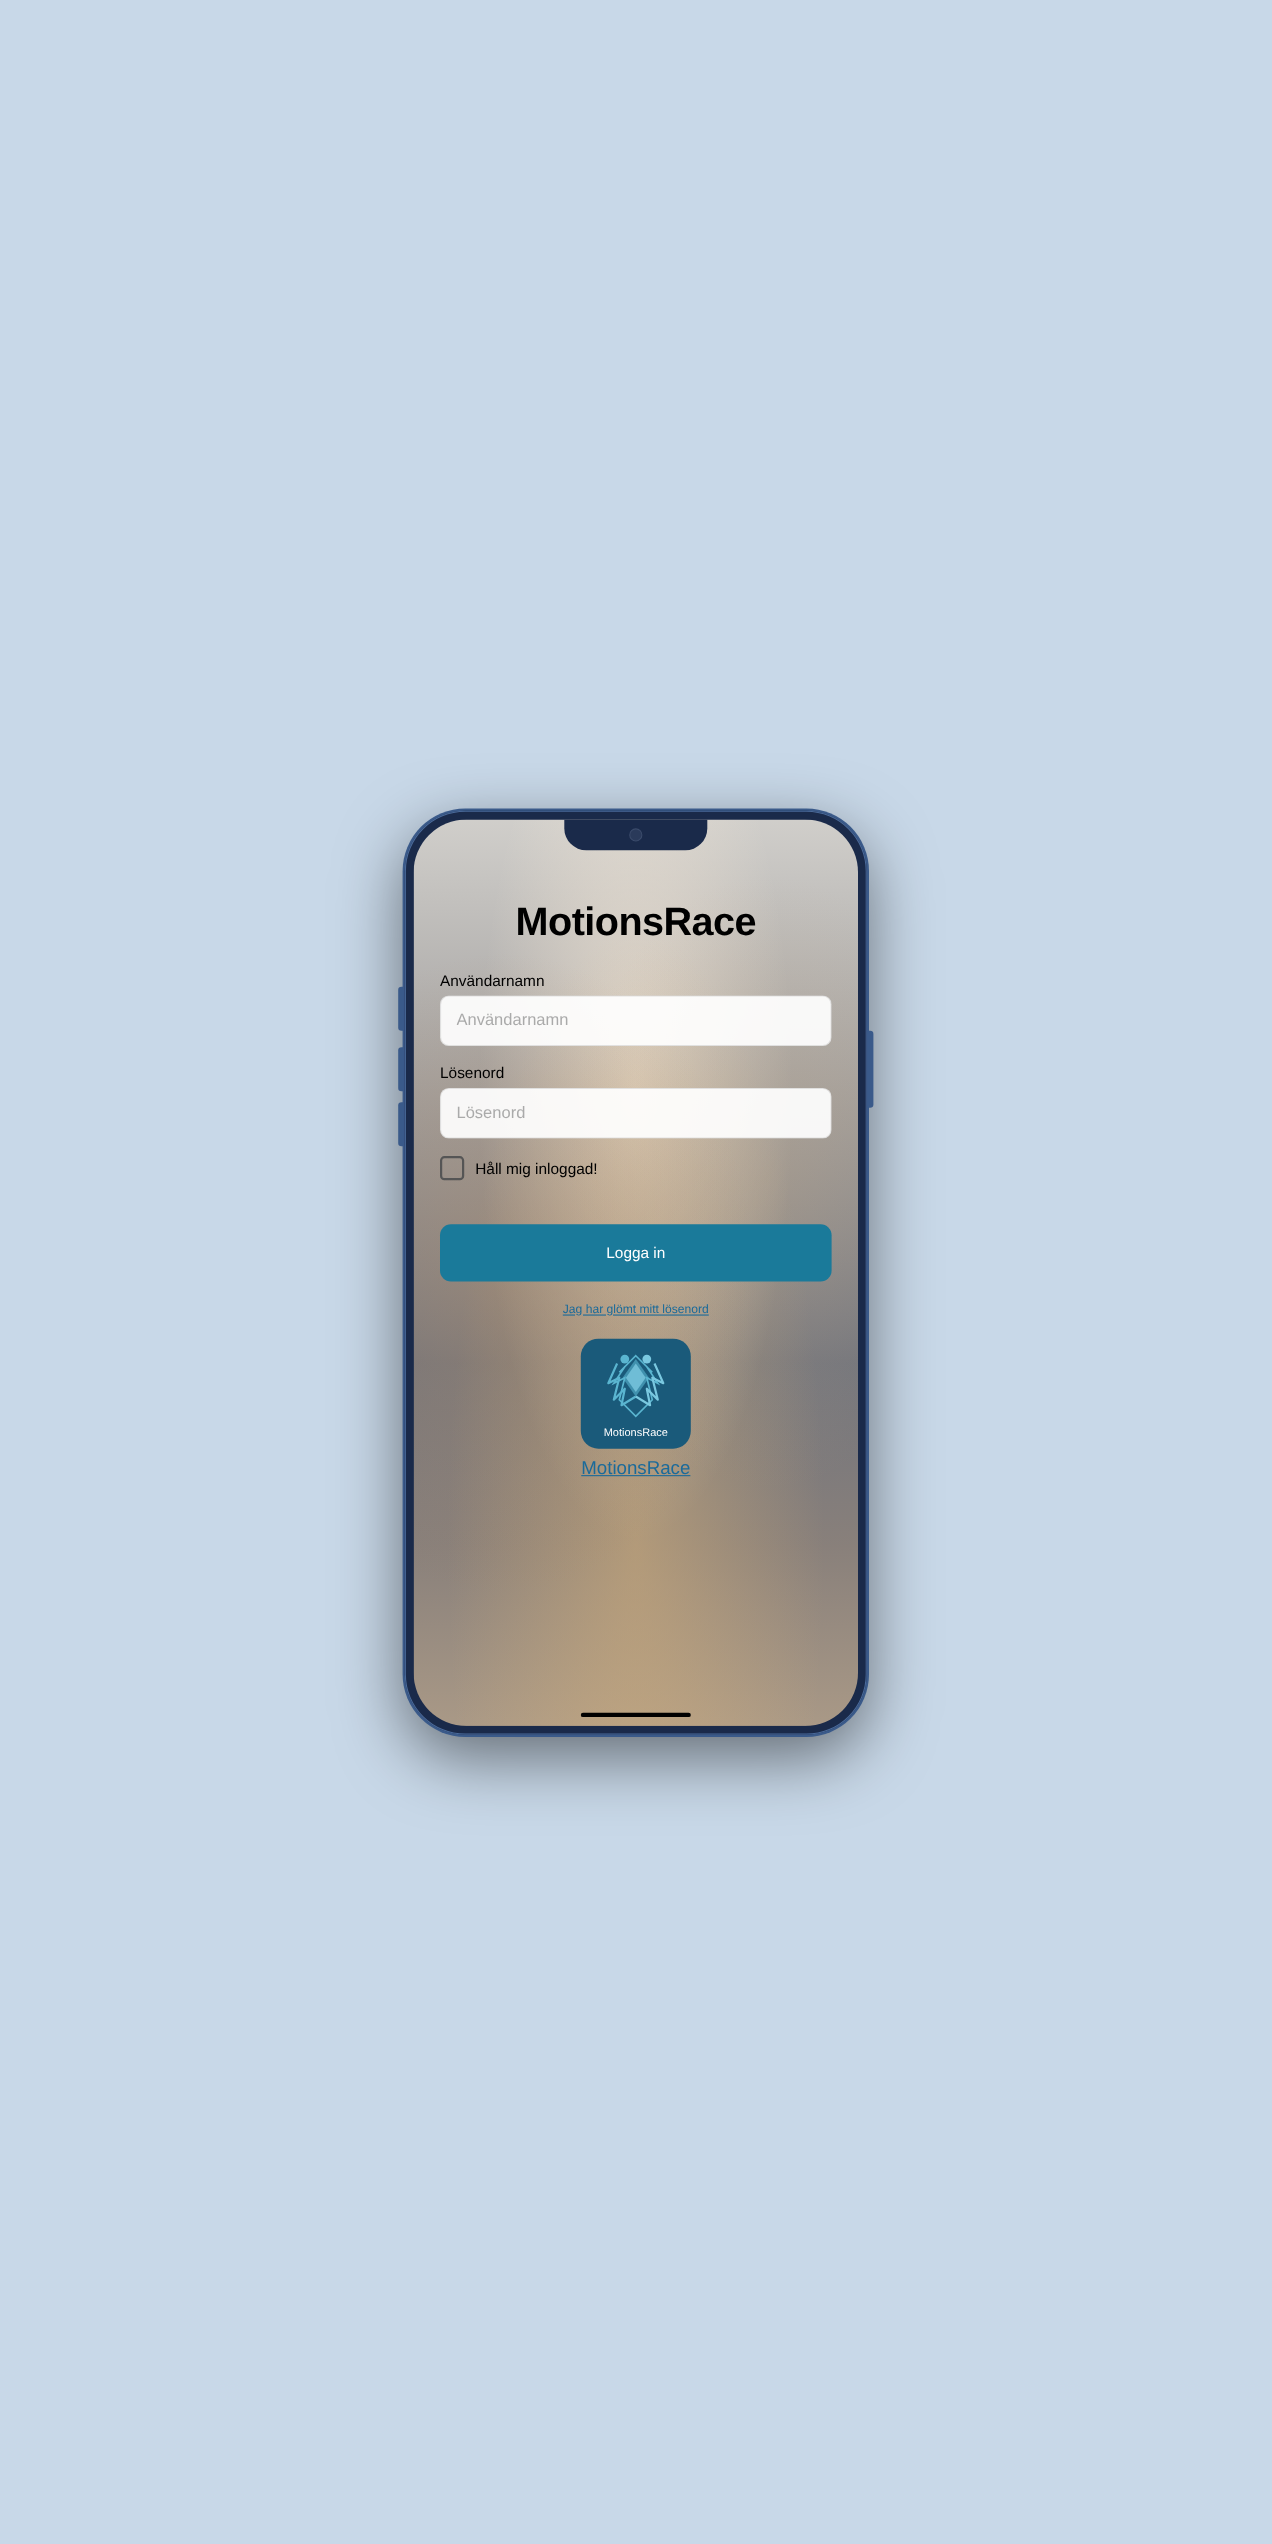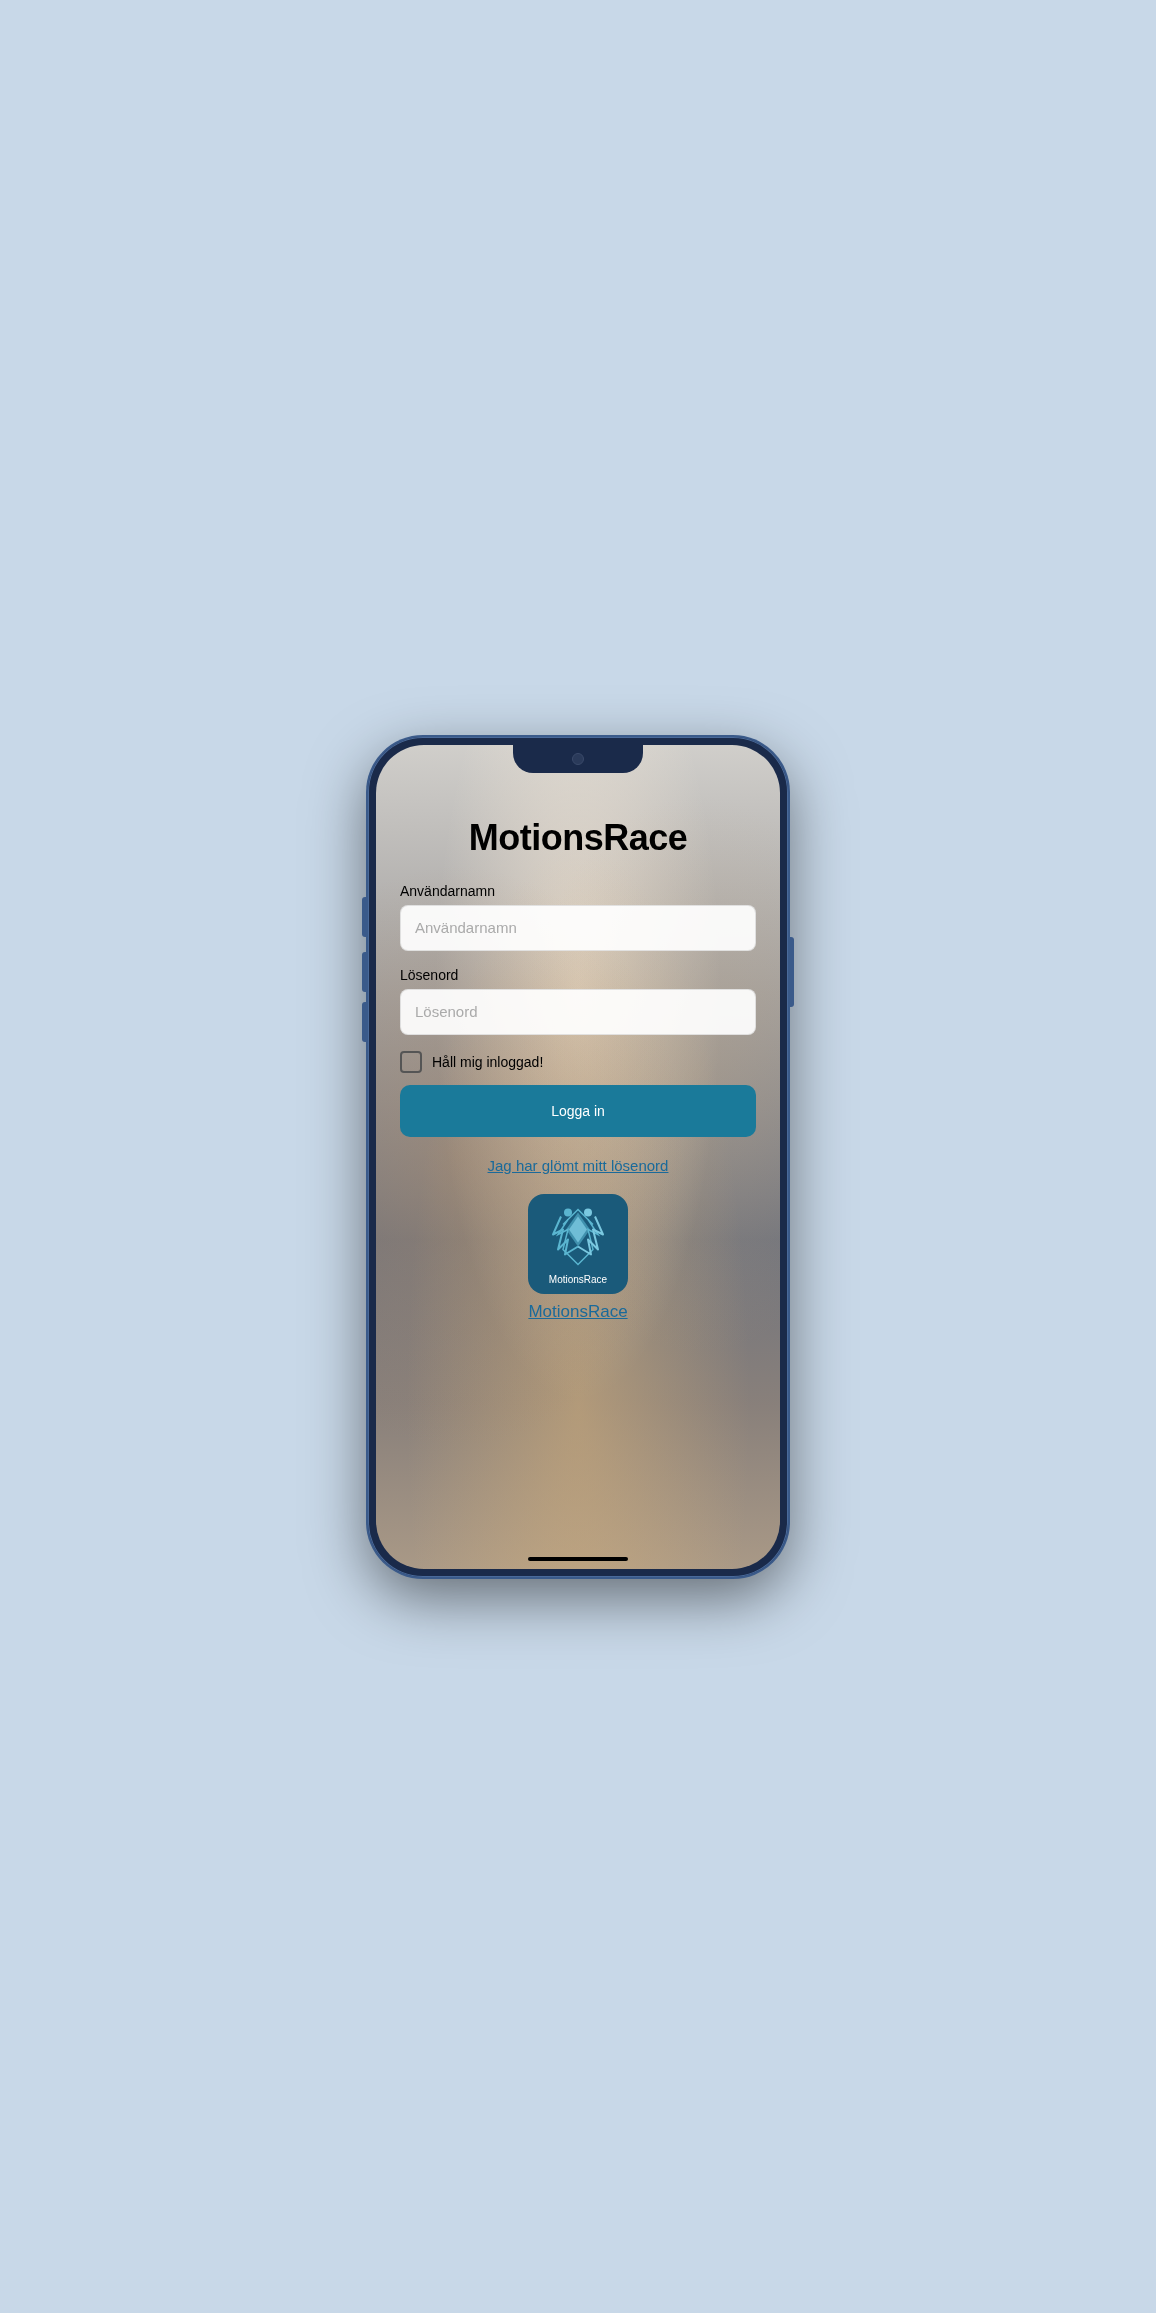--- a/index.html
+++ b/index.html
@@ -243,21 +243,21 @@
     }
 
     .text-input::placeholder {
       color: #aaa;
     }
 
     .checkbox-row {
       display: flex;
       align-items: center;
       gap: 10px;
-      margin-bottom: 12px;
+      margin-bottom: 40px;
     }
 
     .checkbox {
       width: 22px;
       height: 22px;
       border: 2px solid #555;
       border-radius: 4px;
       background: transparent;
       flex-shrink: 0;
     }
@@ -278,21 +278,21 @@
       font-size: 14px;
       font-weight: 500;
       cursor: pointer;
       margin-bottom: 20px;
     }
 
     .forgot-password {
       display: block;
       text-align: center;
       color: #1a6a9a;
-      font-size: 15px;
+      font-size: 11px;
       text-decoration: underline;
       margin-bottom: 20px;
       cursor: pointer;
     }
 
     .logo-container {
       display: flex;
       flex-direction: column;
       align-items: center;
       gap: 8px;

